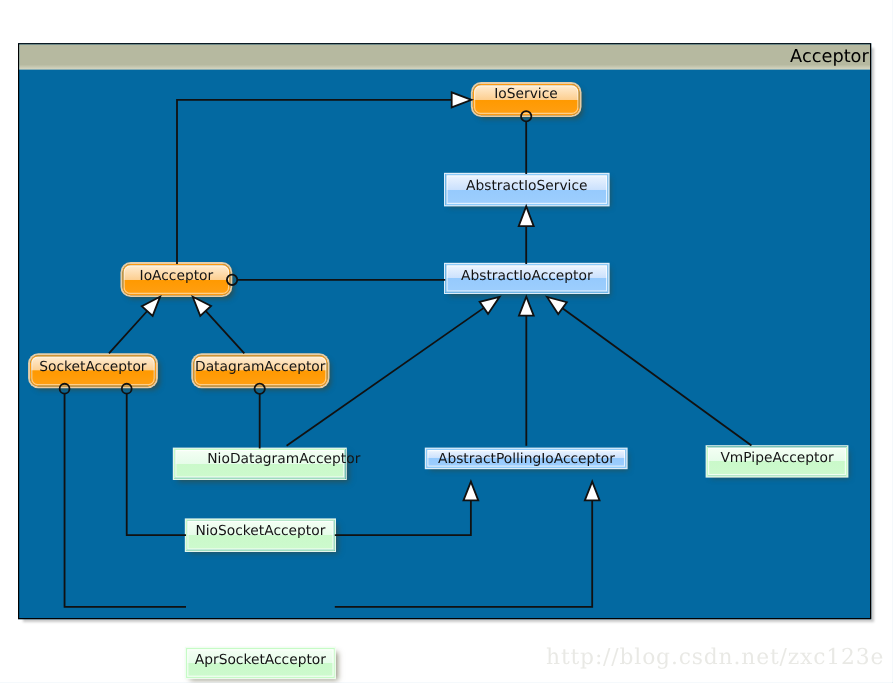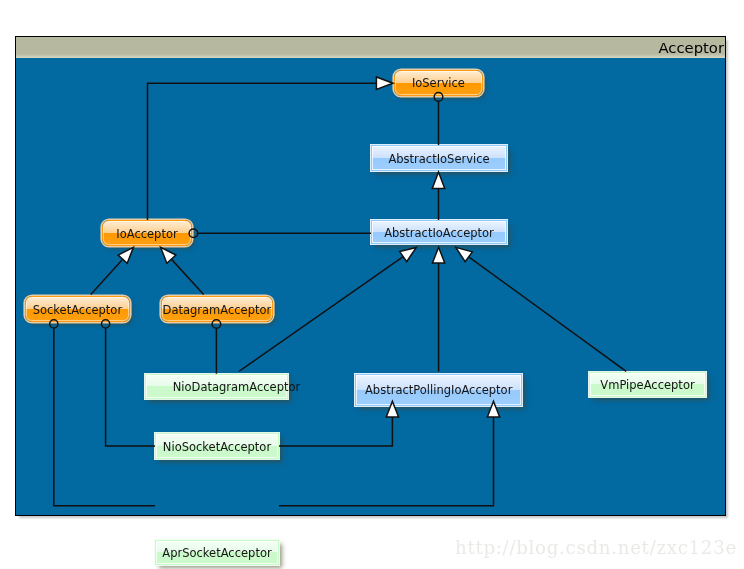--- a/index.html
+++ b/index.html
@@ -3,21 +3,21 @@
 <meta charset="utf-8">
 <title>Acceptor</title>
 <style>
   html,body{margin:0;padding:0;background:#ffffff;}
   body{width:744px;height:569px;overflow:hidden;font-family:"DejaVu Sans",sans-serif;}
   #stage{position:relative;width:744px;height:569px;}
   #frame{position:absolute;left:15px;top:15px;width:711px;height:480px;border:1.3px solid #000;box-sizing:border-box;background:#0369a1;box-shadow:3px 3px 2px -1px rgba(0,0,0,0.22);margin-top:21px;}
   #frameHeader{position:absolute;left:0;top:0;right:0;height:21px;background:linear-gradient(#b6b9a0,#b6b9a0 80%,#d8d8c4);}
   #frameTitle{position:absolute;right:1px;top:2px;font-size:14.8px;color:#000;line-height:17px;}
   svg#canvas{position:absolute;left:0;top:0;width:744px;height:569px;overflow:visible;z-index:3;pointer-events:none;}
-  .node{position:absolute;box-sizing:border-box;z-index:2;display:flex;align-items:center;justify-content:center;
+  .node{position:absolute;box-sizing:border-box;z-index:2;display:flex;align-items:flex-start;justify-content:center;
         font-size:11.5px;color:#141414;white-space:nowrap;}
   .node>span{position:relative;top:0.7px;}
   .iface{border:1.5px solid #ff9a10;border-radius:7px;
         background:linear-gradient(#ffedd3,#fdcf91 49.9%,#ff9900 50%,#ff9f12);
         box-shadow:0 0 0 1.6px rgba(255,217,170,0.9), 3px 3px 4.5px -0.5px rgba(70,65,35,0.55);}
   .iface::before{content:"";position:absolute;left:0;top:0;right:0;bottom:0;border-radius:5.5px;
         border:1px solid rgba(255,255,255,0.5);pointer-events:none;}
   .abstract{border:1px solid #8ecbfa;background:linear-gradient(#ecf4fe,#cbe1fd 49.9%,#96cafd 50%,#9dcefd);
         box-shadow:0 0 0 1px rgba(235,245,255,0.95), 3px 3px 4.5px -0.5px rgba(70,65,35,0.55);}
   .abstract::before{content:"";position:absolute;left:0;top:0;right:0;bottom:0;
@@ -103,21 +103,21 @@
       </div>
     <div class="node iface" style="left: 24.8px; top: 296.3px; width: 105.2px; height: 26px;">
         <span>SocketAcceptor</span>
       </div>
     <div class="node iface" style="left: 160.8px; top: 296.3px; width: 112.2px; height: 26px;">
         <span>DatagramAcceptor</span>
       </div>
     <div class="node concrete" style="left: 145px; top: 373.7px; width: 143px; height: 25.3px; padding-left: 40px;">
         <span>NioDatagramAcceptor</span>
       </div>
-    <div class="node abstract" style="left: 355.2px; top: 373.5px; width: 167px; height: 32px;">
+    <div class="node abstract" style="left: 355.2px; top: 373.5px; width: 167px; height: 16px;">
         <span>AbstractPollingIoAcceptor</span>
       </div>
     <div class="node concrete" style="left: 589px; top: 372px; width: 117px; height: 25.3px;">
         <span>VmPipeAcceptor</span>
       </div>
     <div class="node concrete" style="left: 155px; top: 433.3px; width: 124px; height: 25.4px;">
         <span>NioSocketAcceptor</span>
       </div>
     <div class="node concrete" style="left: 155px; top: 493px; width: 124px; height: 25.4px; margin-top: 47px;">
         <span>AprSocketAcceptor</span>

